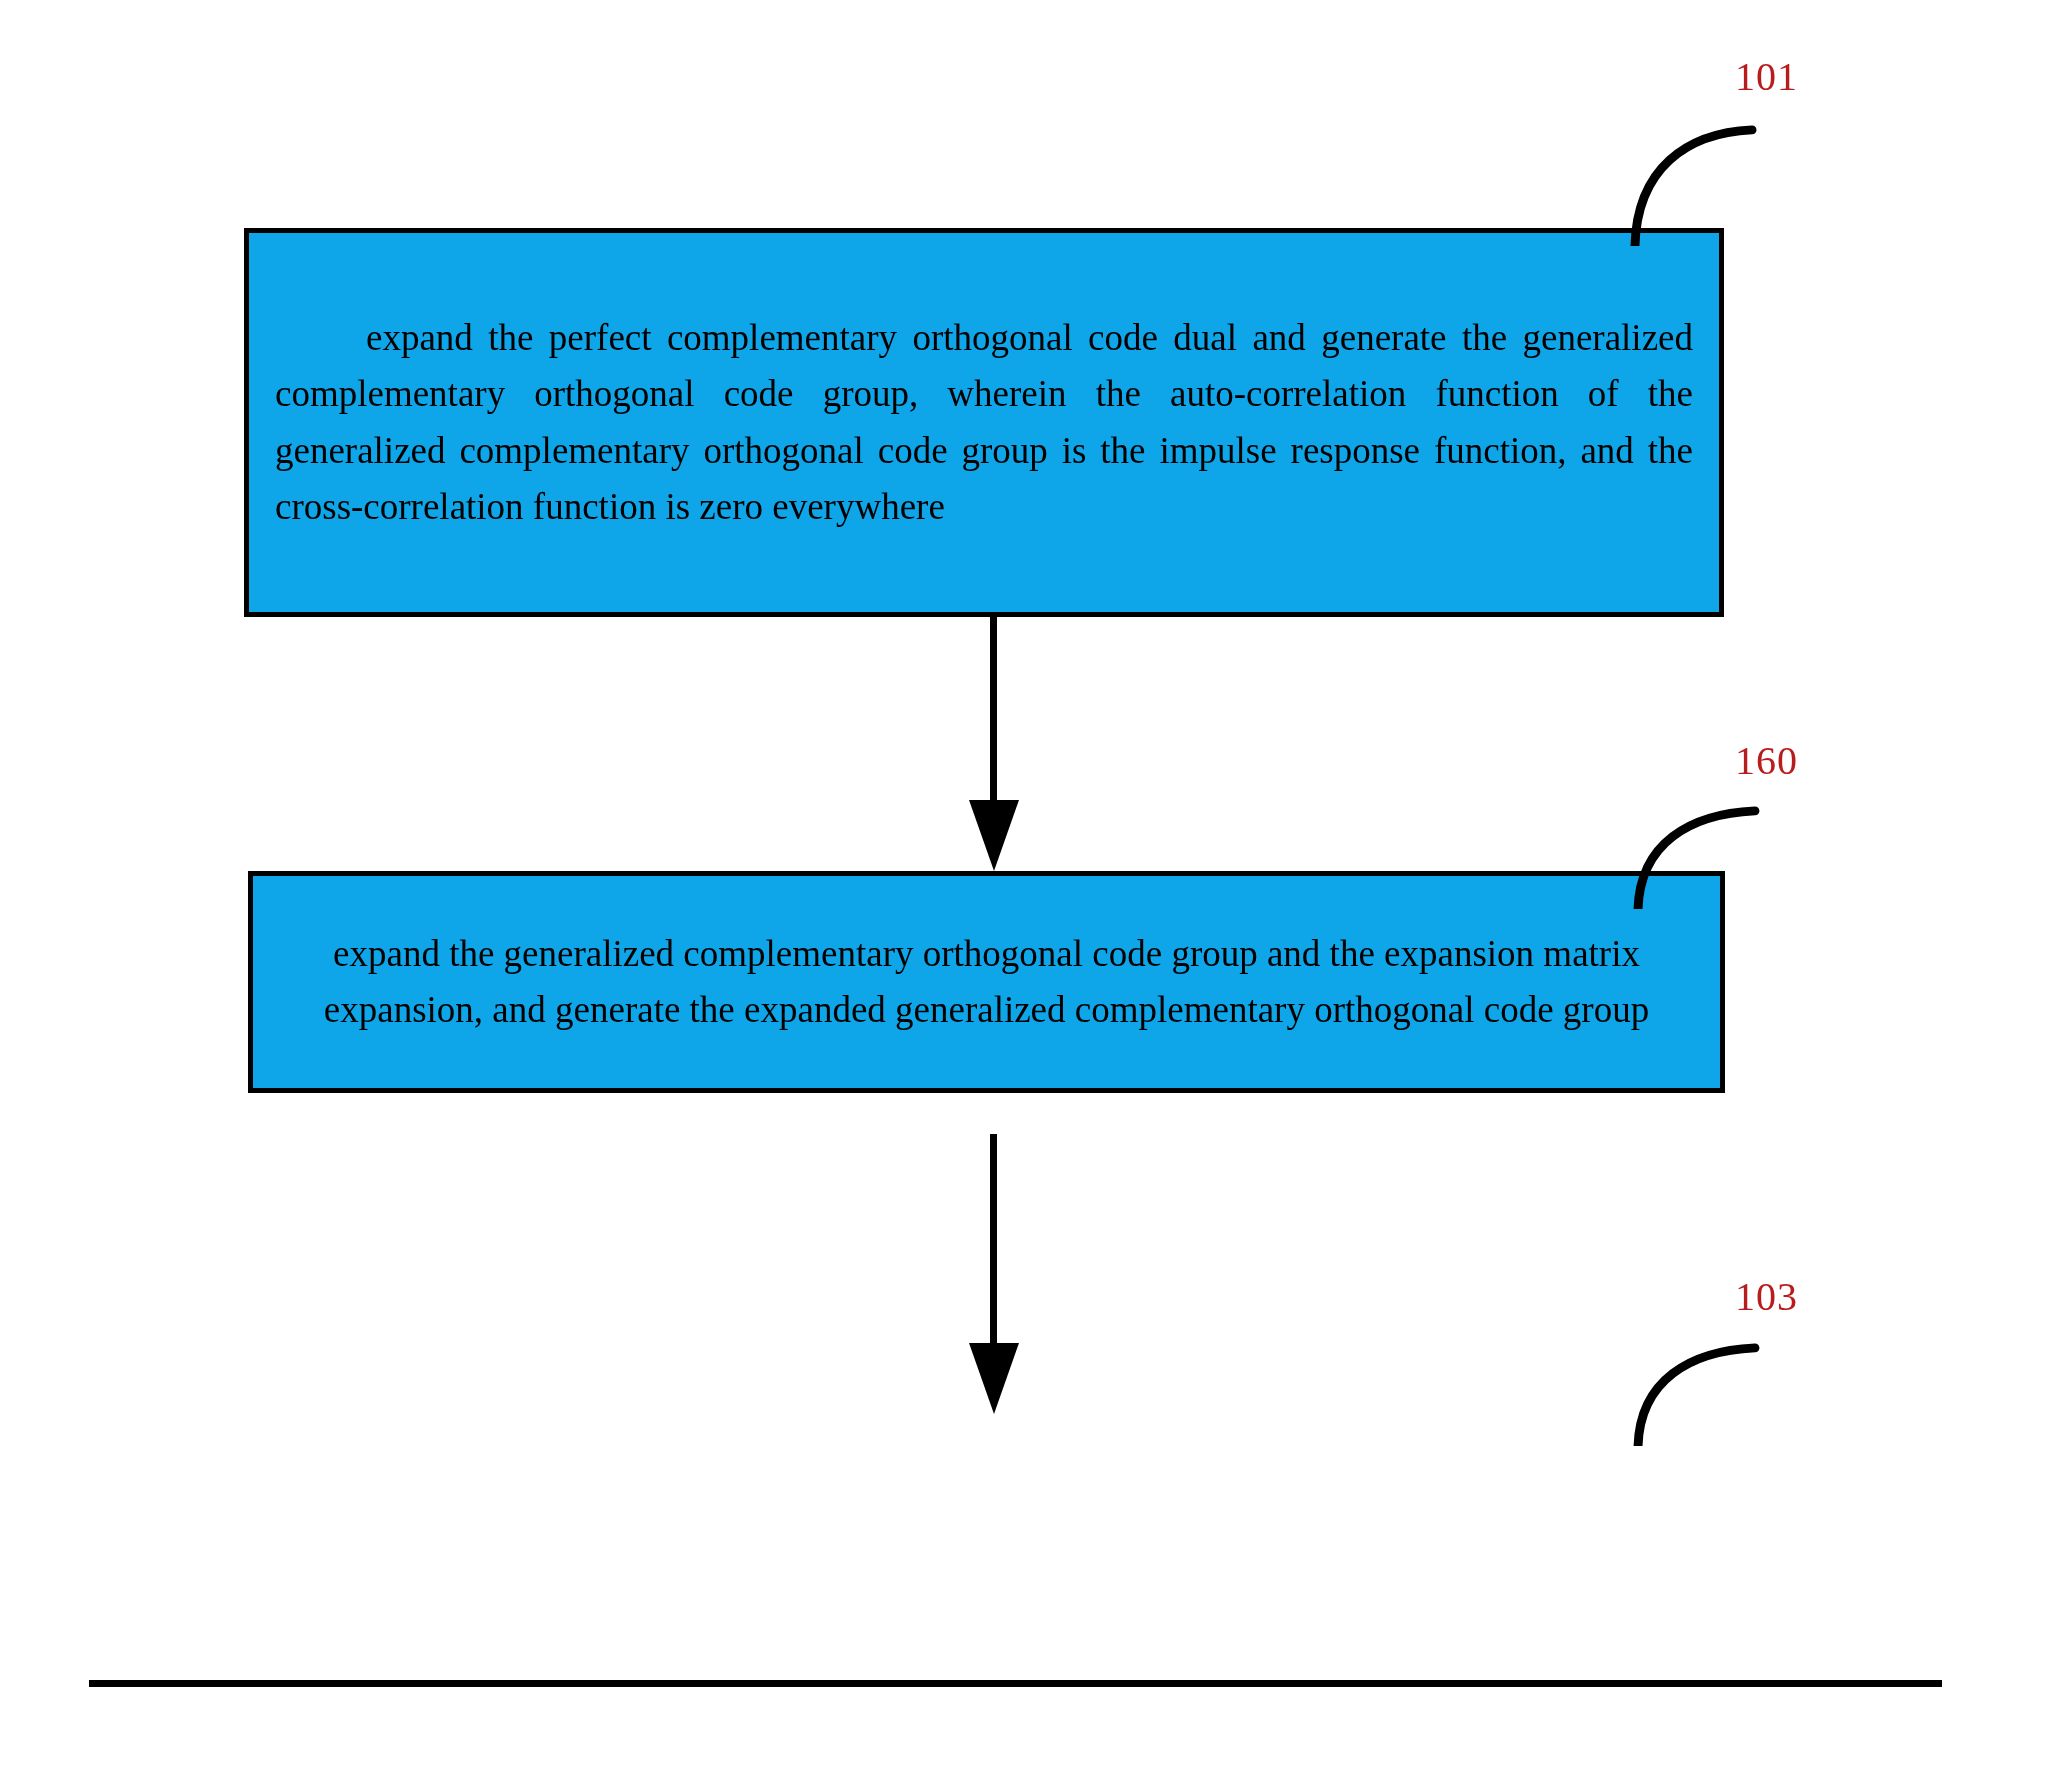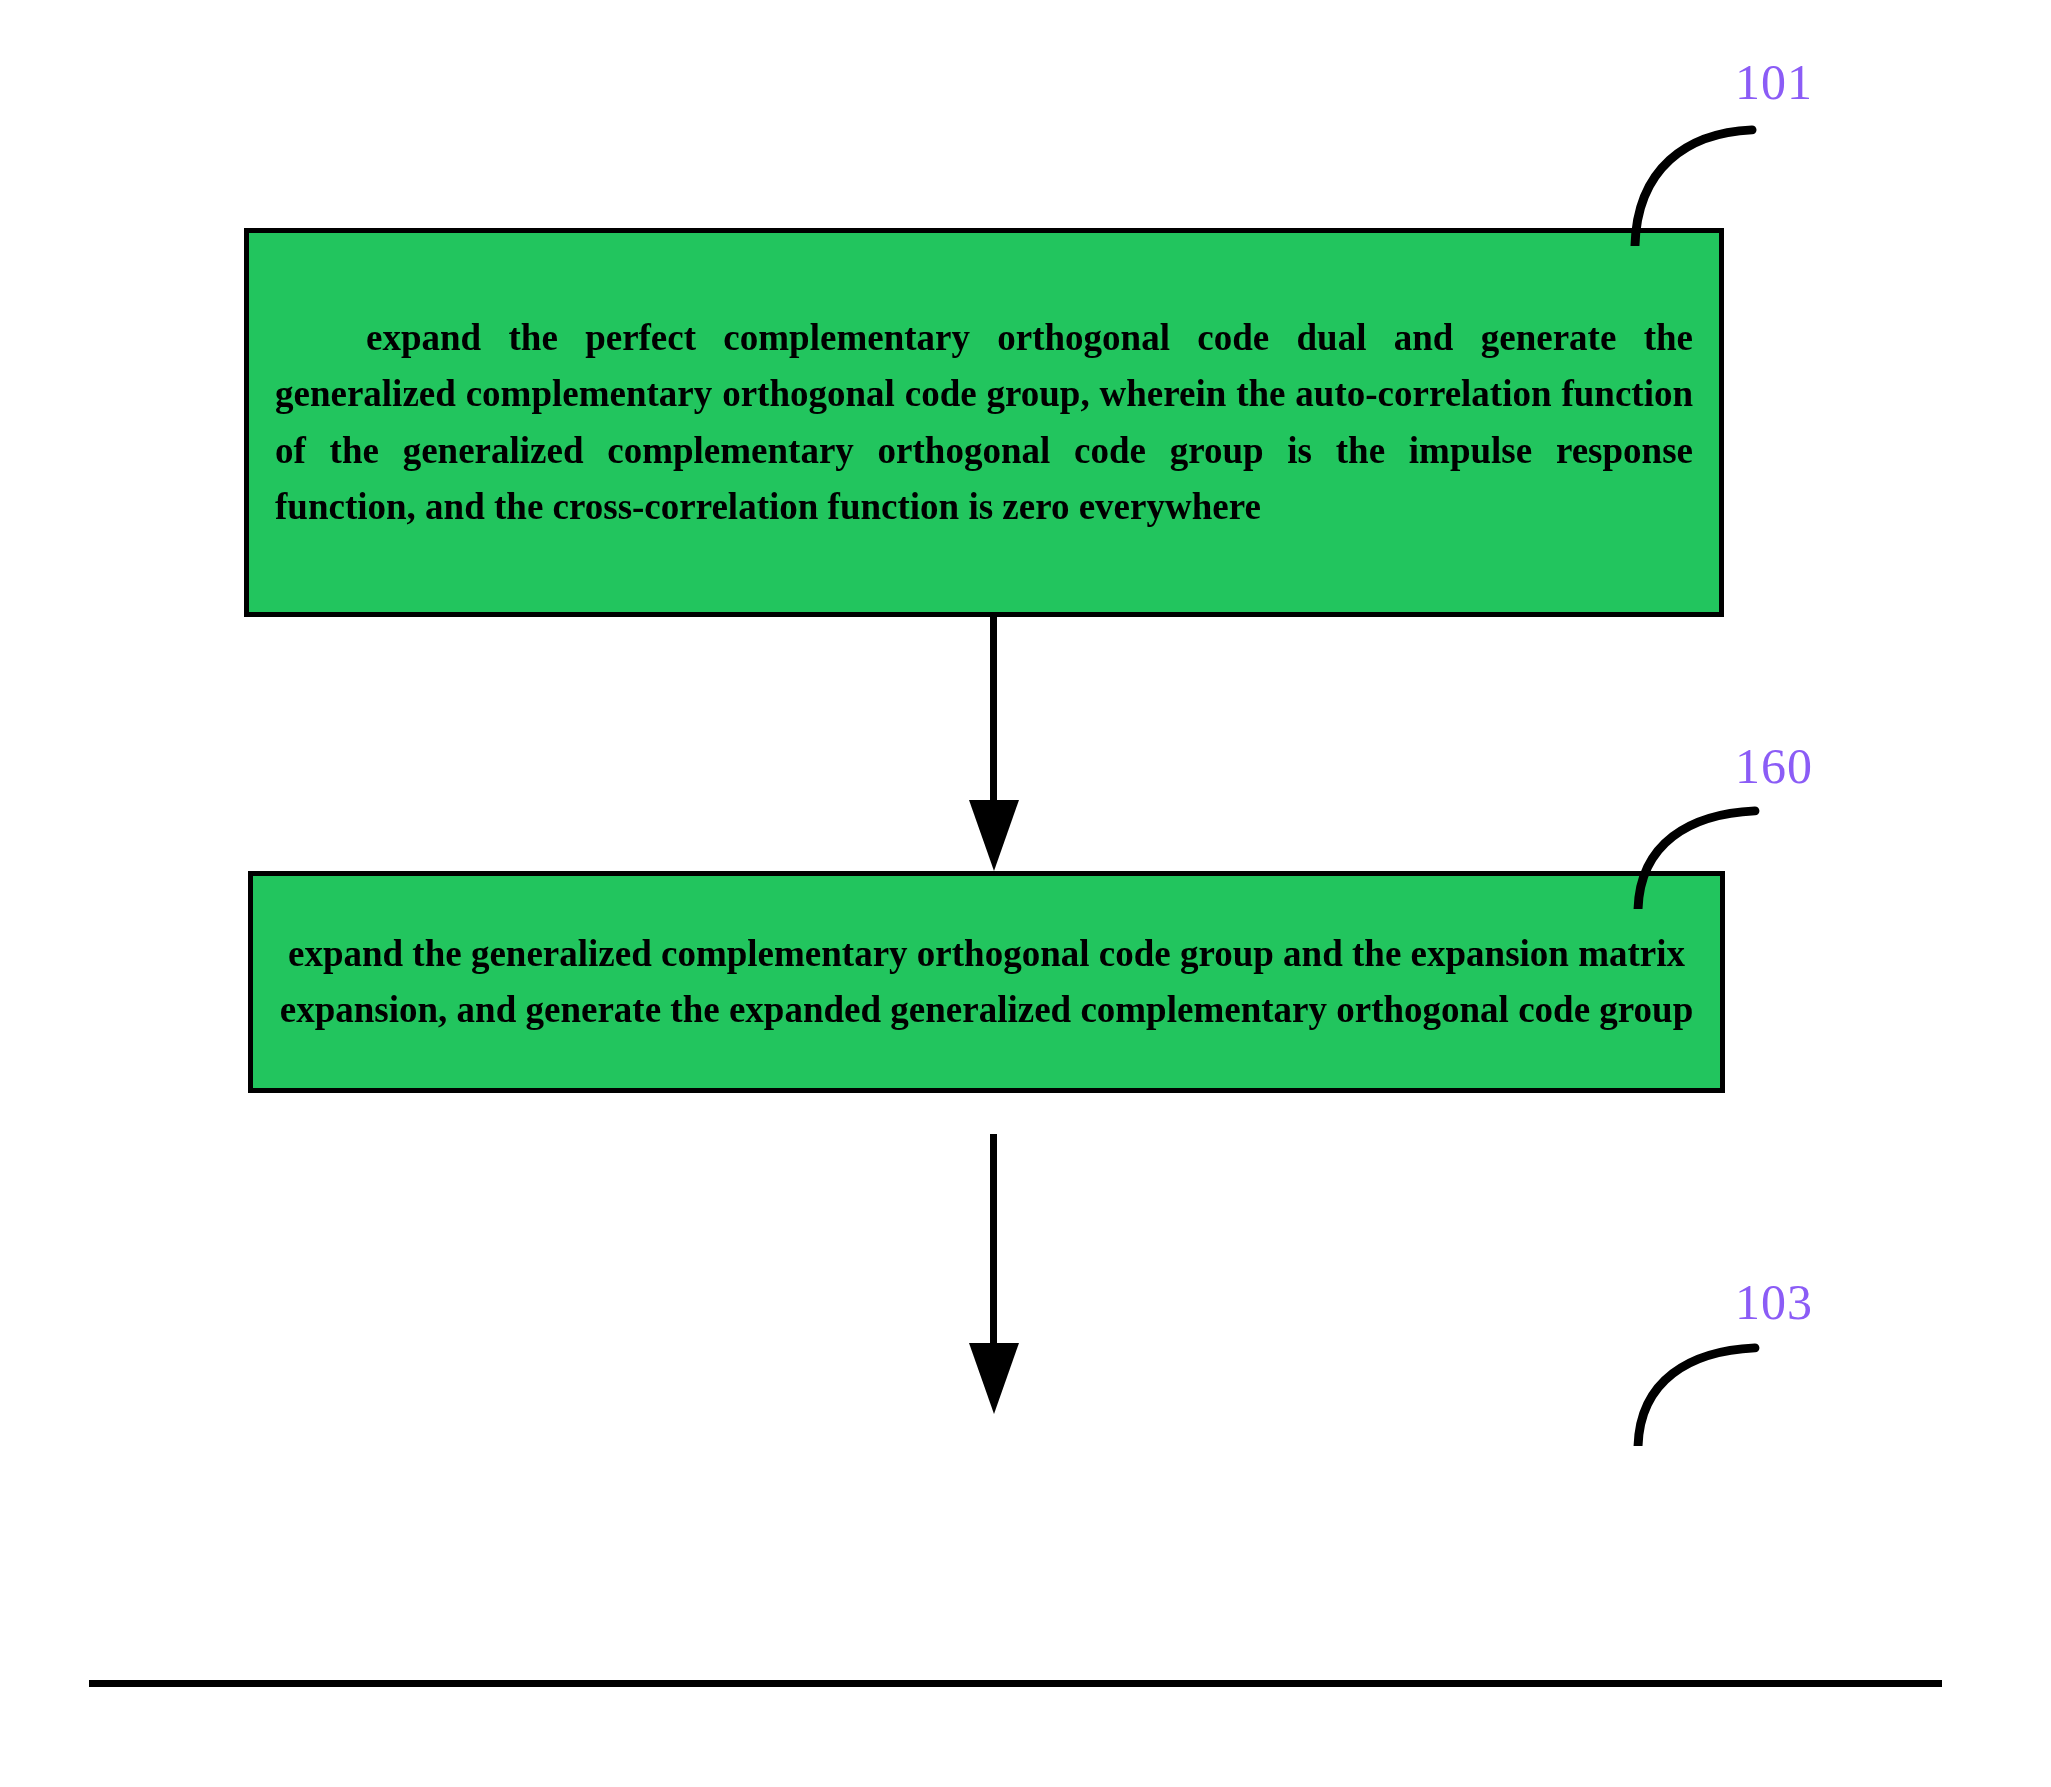--- a/index.html
+++ b/index.html
@@ -22,25 +22,24 @@
     top: 0;
     width: 2051px;
     height: 1788px;
   }
 
   
   .node {
     position: absolute;
     box-sizing: border-box;
     border: 5px solid #000000;
-    background: #22c55e;
+    background: #0ea5e9;
     display: flex;
     flex-direction: column;
     justify-content: center;
-    font-weight: bold;
   }
 
   .node-text {
     display: block;
     font-size: 37px;
     line-height: 1.52;
     color: #000000;
     padding: 0 26px;
     white-space: pre-line;
   }
@@ -110,23 +109,23 @@
     left: 953px;
     top: 1134px;
     height: 280px;
   }
   #arrow-102-103 .shaft { height: 213px; }
   #arrow-102-103 .head  { top: 209px; }
 
   
   .ref {
     position: absolute;
-    font-size: 50px;
+    font-size: 40px;
     line-height: 1;
-    color: #8b5cf6;
+    color: #b91c1c;
     letter-spacing: 1px;
   }
   #ref-101 { left: 1735px; top: 57px; }
   #ref-102 { left: 1735px; top: 741px; }
   #ref-103 { left: 1735px; top: 1277px; }
 
   .leader {
     position: absolute;
     pointer-events: none;
   }

